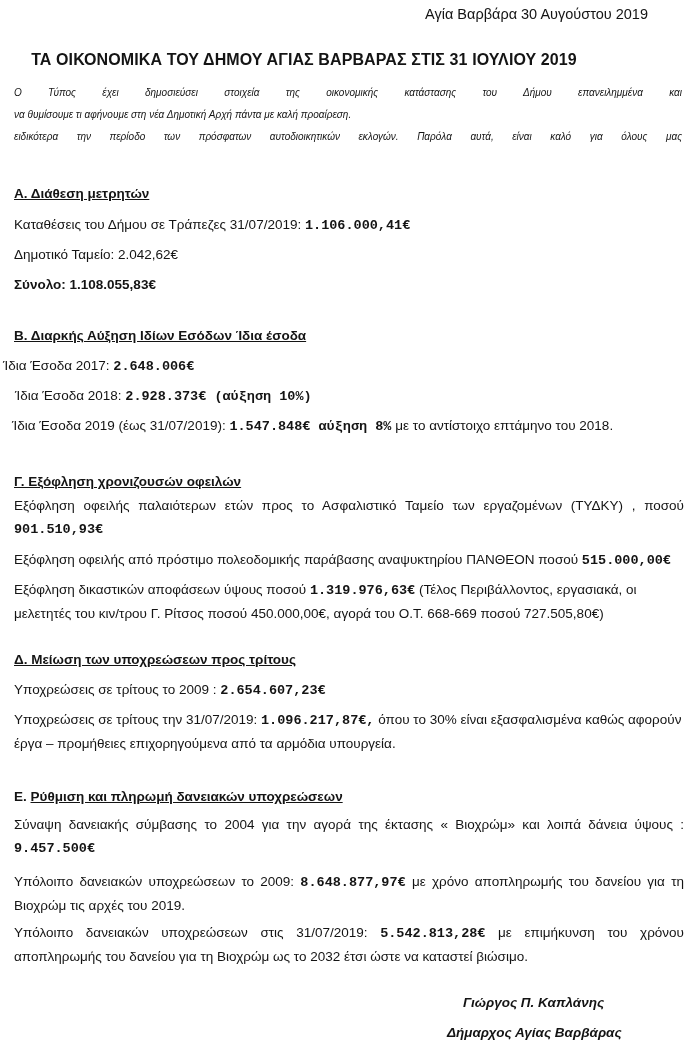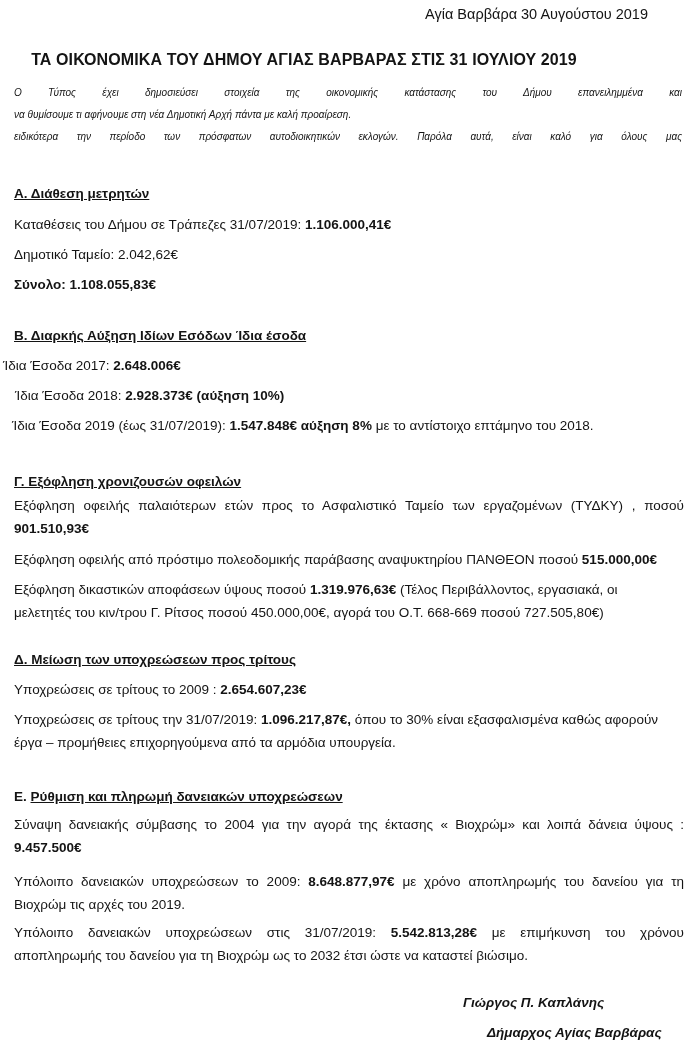--- a/index.html
+++ b/index.html
@@ -8,21 +8,21 @@
   .abs { position: absolute; white-space: nowrap; }
   .date { top: 6px; right: 52px; font-size: 14.5px; }
   .title { top: 51px; left: 0; width: 608px; text-align: center; font-weight: bold; font-size: 16px; letter-spacing: 0.1px; }
   .intro { top: 82px; left: 14px; width: 668px; font-style: italic; font-size: 10px; line-height: 22px; text-align: justify; white-space: normal; }
   .intro .l { display: block; }
   .intro .j { text-align: justify; text-align-last: justify; }
   .heading { font-weight: bold; text-decoration: underline; font-size: 13.5px; }
   .line { font-size: 13.5px; }
   .block { left: 14px; width: 670px; white-space: normal; font-size: 13.5px; line-height: 23px; }
   .jl { display: block; text-align: justify; text-align-last: justify; }
-  b { font-weight: bold; }
+  b { font-weight: bold; font-family: Liberation Mono, monospace; }
   .sig { font-style: italic; font-weight: bold; font-size: 13.5px; }
 </style>
 </head>
 <body>
 
 <div class="abs date">Αγία Βαρβάρα 30 Αυγούστου 2019</div>
 <div class="abs title">ΤΑ ΟΙΚΟΝΟΜΙΚΑ ΤΟΥ ΔΗΜΟΥ ΑΓΙΑΣ ΒΑΡΒΑΡΑΣ ΣΤΙΣ 31 ΙΟΥΛΙΟΥ 2019</div>
 
 <div class="abs intro">
   <span class="l j">Ο Τύπος έχει δημοσιεύσει στοιχεία της οικονομικής κατάστασης του Δήμου επανειλημμένα και</span>
@@ -84,13 +84,13 @@
 <div class="abs block" style="top:870px;">
   <span class="jl"><span>Υπόλοιπο δανειακών υποχρεώσεων το 2009: </span><b>8.648.877,97€</b><span> με χρόνο αποπληρωμής του δανείου για τη</span></span>
   <span>Βιοχρώμ τις αρχές του 2019.</span>
 </div>
 <div class="abs block" style="top:921px;">
   <span class="jl"><span>Υπόλοιπο δανειακών υποχρεώσεων στις 31/07/2019: </span><b>5.542.813,28€</b><span> με επιμήκυνση του χρόνου</span></span>
   <span>αποπληρωμής του δανείου για τη Βιοχρώμ ως το 2032 έτσι ώστε να καταστεί βιώσιμο.</span>
 </div>
 
 <div class="abs sig" style="top:995px;left:463px;">Γιώργος Π. Καπλάνης</div>
-<div class="abs sig" style="top:1025px;left:447px;margin-left:40px;">Δήμαρχος Αγίας Βαρβάρας</div>
+<div class="abs sig" style="top:1025px;left:447px;">Δήμαρχος Αγίας Βαρβάρας</div>
 
 </body></html>

